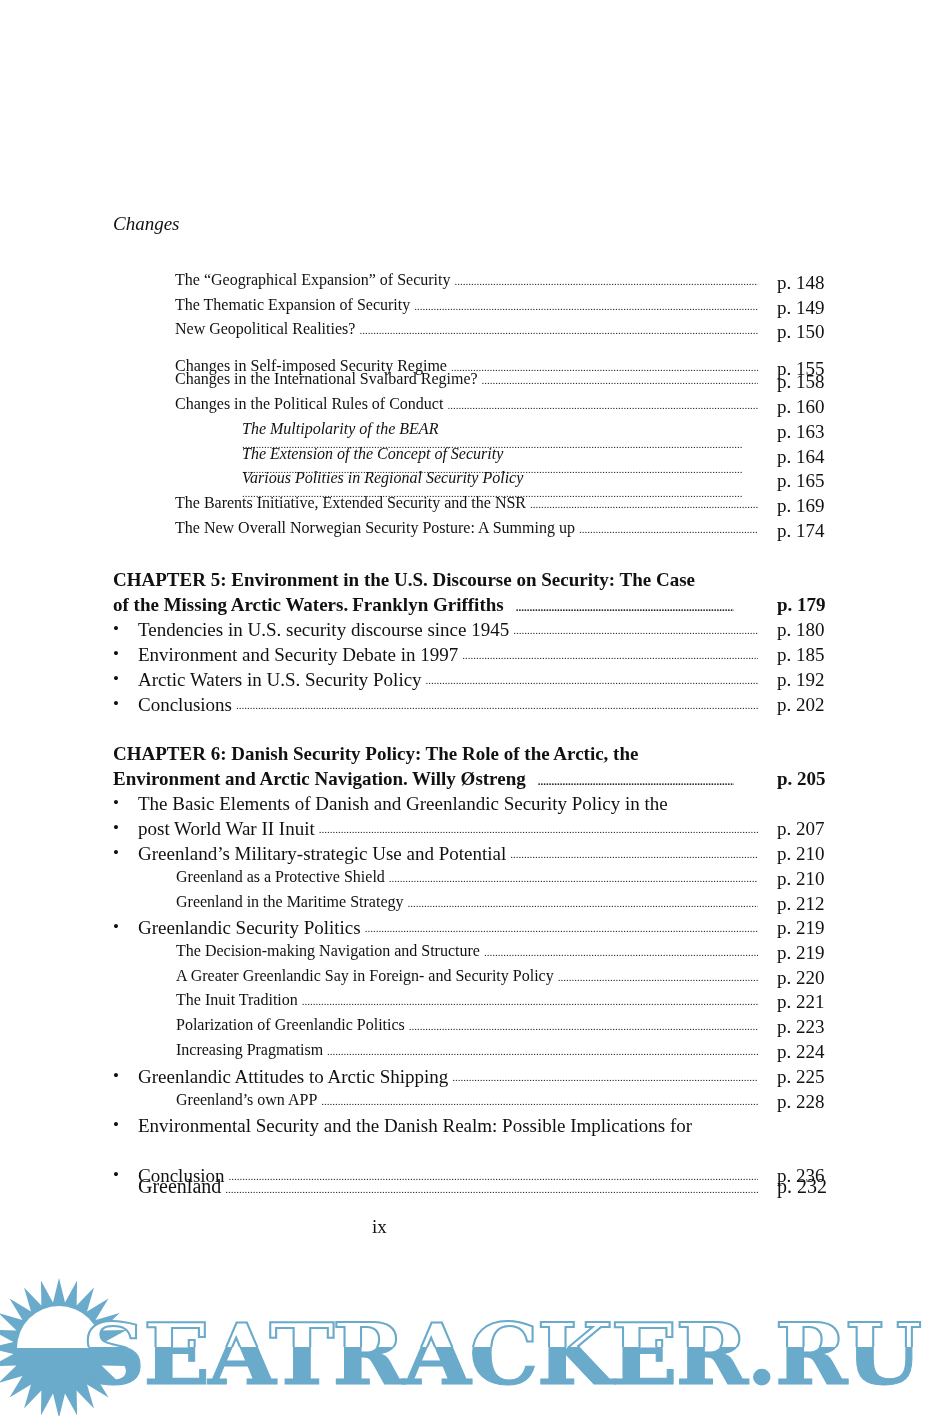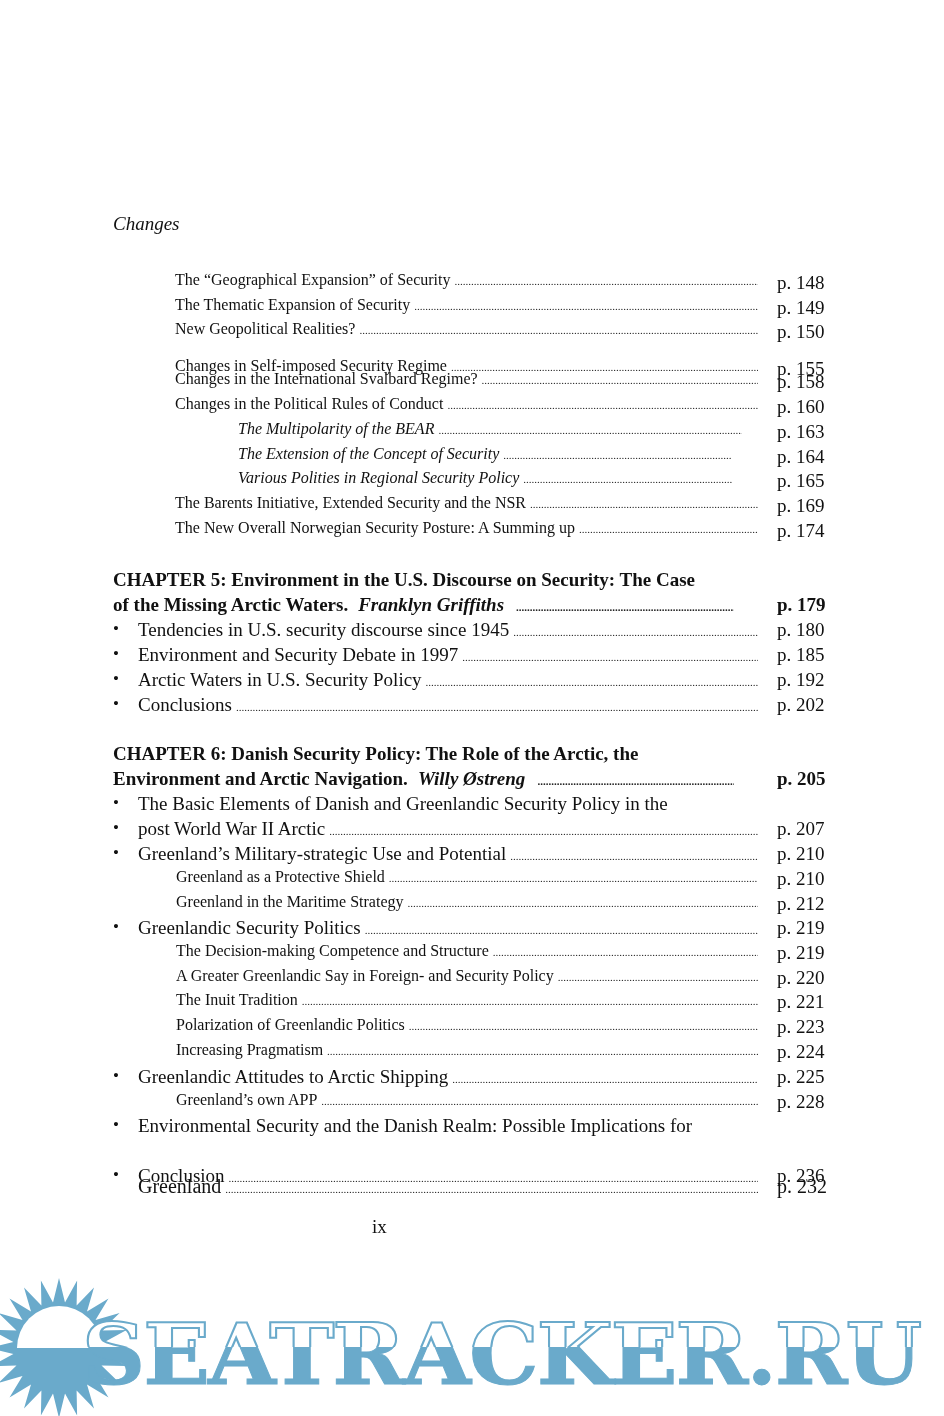--- a/index.html
+++ b/index.html
@@ -9,33 +9,33 @@
   .toc { position: absolute; left: 0; top: 0; width: 944px; }
   .row { position: absolute; left: 0; width: 944px; height: 24px; }
   .row .title-wrap { position: absolute; display: flex; align-items: baseline; white-space: nowrap; overflow: hidden; }
   .row .title { flex: 0 0 auto; }
   .row .leader { flex: 1 1 auto; overflow: hidden; white-space: nowrap; margin-left: 4px; letter-spacing: 0px; font-size: 11px; color: #222; }
   .row .leader::after { content: "......................................................................................................................................................................................................................................................................"; }
   .row .page { position: absolute; left: 777px; white-space: nowrap; }
   .sm { font-size: 16px; }
   .sm .title-wrap { left: 175px; right: 186px; }
   .sm .page { font-size: 19px; top: 1px; }
-  .it .title-wrap { left: 238px; right: 202px; }
+  .it .title-wrap { left: 238px; right: 202px; flex-direction: column; }
   .it .title { font-style: italic; }
   .sub .title-wrap { left: 176px; right: 186px; }
   .sub { font-size: 16px; }
   .sub .page { font-size: 19px; top: 0px; }
   .bul { font-size: 19px; }
-  .bul .title-wrap { left: 138px; right: 186px; }
+  .bul .title-wrap { left: 138px; right: 186px; align-items: center; }
   .bul .bullet { position: absolute; left: 113px; font-size: 17px; }
   .cont { font-size: 20px; margin-top: 35px; }
   .cont .title-wrap { left: 138px; right: 186px; }
   .chap { font-size: 19px; font-weight: bold; }
   .chap .title-wrap { left: 113px; right: 210px; }
-  .chap .author { font-style: italic; margin-left: 10px; }
+  .chap .author { margin-left: 4px; }
   .chap .leader { margin-left: 12px; font-weight: bold; }
   .chap-line1 { position: absolute; left: 113px; font-size: 19px; font-weight: bold; white-space: nowrap; }
   .bul-nol .title-wrap { left: 138px; right: auto; }
   .folio { position: absolute; left: 372px; top: 1216px; font-size: 19px; }
   .watermark { position: absolute; left: 0; top: 1270px; width: 812px; height: 146px; }
 </style>
 </head>
 <body>
 
 <div class="running-head">Changes</div>
@@ -173,21 +173,21 @@
   </div>
   <div class="row bul bul-nol" style="top:793px">
     <span class="bullet">•</span>
     <div class="title-wrap">
         <span class="title">The Basic Elements of Danish and Greenlandic Security Policy in the</span>
       </div>
   </div>
   <div class="row bul" style="top:818px">
     <span class="bullet">•</span>
     <div class="title-wrap">
-        <span class="title">post World War II Arctic</span>
+        <span class="title">post World War II Inuit</span>
         <span class="leader"></span>
       </div>
     <span class="page">p. 207</span>
   </div>
   <div class="row bul" style="top:843px">
     <span class="bullet">•</span>
     <div class="title-wrap">
         <span class="title">Greenland’s Military-strategic Use and Potential</span>
         <span class="leader"></span>
       </div>
@@ -210,21 +210,21 @@
   <div class="row bul" style="top:917px">
     <span class="bullet">•</span>
     <div class="title-wrap">
         <span class="title">Greenlandic Security Politics</span>
         <span class="leader"></span>
       </div>
     <span class="page">p. 219</span>
   </div>
   <div class="row sub" style="top:942px">
     <div class="title-wrap">
-        <span class="title">The Decision-making Competence and Structure</span>
+        <span class="title">The Decision-making Navigation and Structure</span>
         <span class="leader"></span>
       </div>
     <span class="page">p. 219</span>
   </div>
   <div class="row sub" style="top:967px">
     <div class="title-wrap">
         <span class="title">A Greater Greenlandic Say in Foreign- and Security Policy</span>
         <span class="leader"></span>
       </div>
     <span class="page">p. 220</span>

